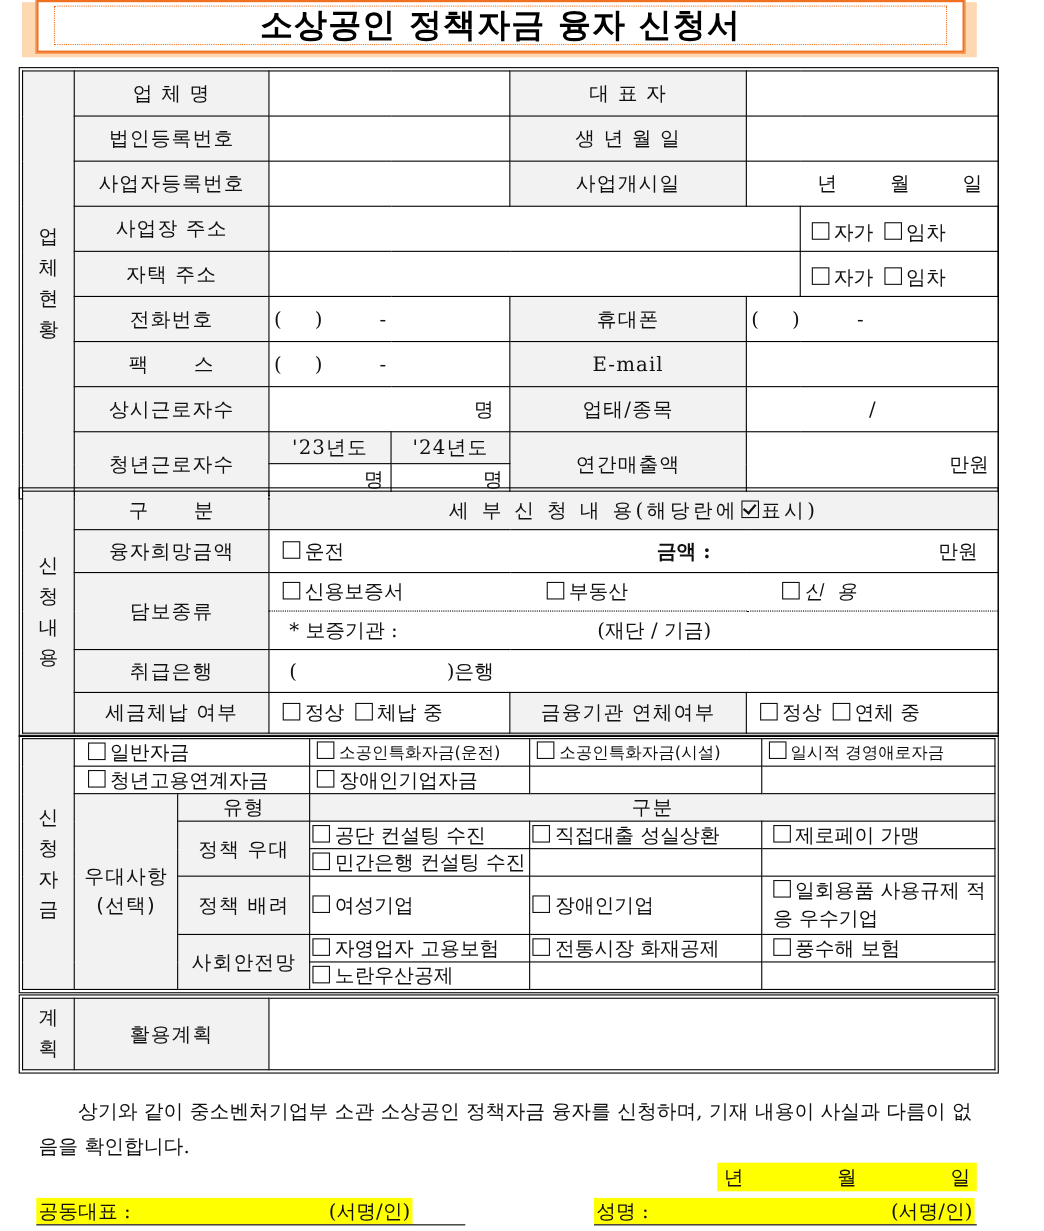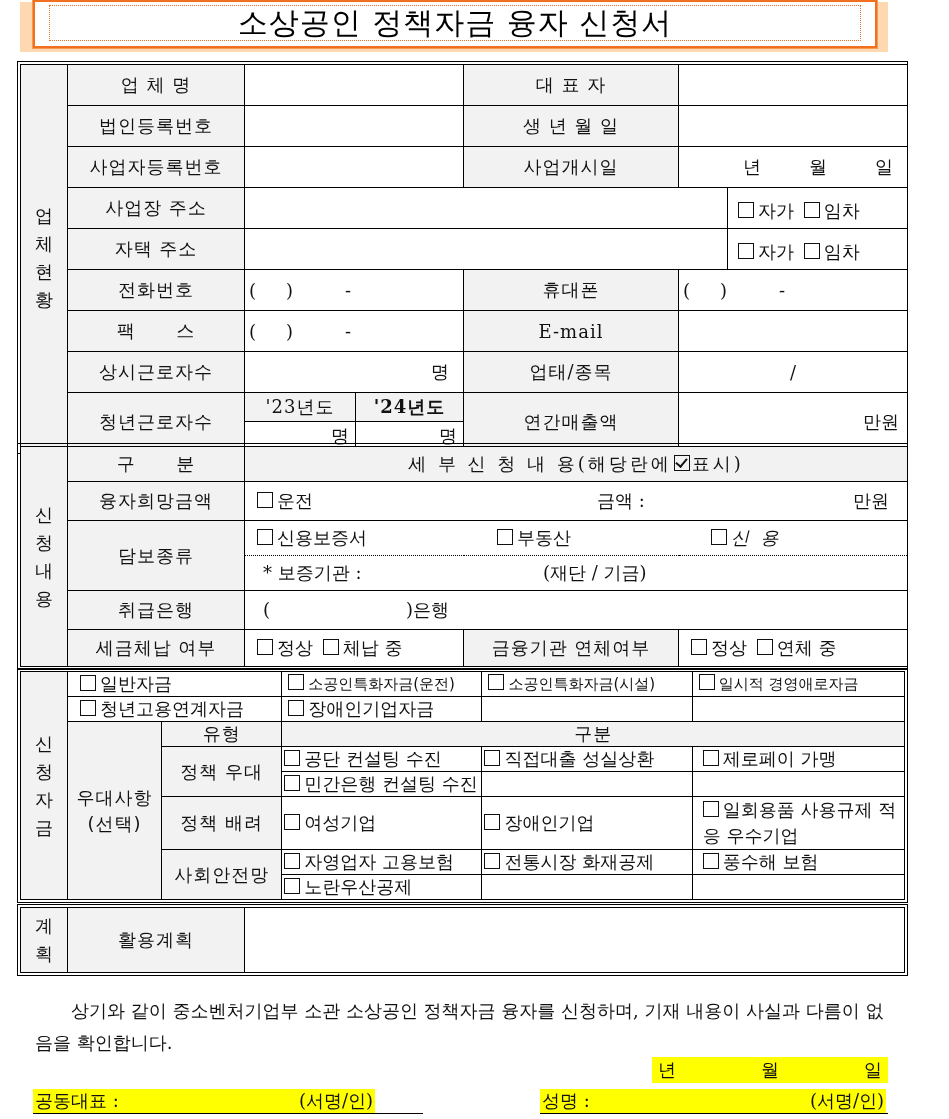--- a/index.html
+++ b/index.html
@@ -2,21 +2,21 @@
 <html><head>
 <meta charset="utf-8">
 <style>
   html, body { margin:0; padding:0; background:#ffffff; }
   body { width:949px; height:1119px; position:relative; font-family:"DejaVu Serif","Liberation Serif",serif; color:#111; overflow:hidden; }
 
   
   .title-shadow { position:absolute; left:20px; top:2px; width:868px; height:50px; background:#fdd8b0; }
   .title-box { position:absolute; left:33px; top:0px; width:840px; height:44px; background:#fff; border:2px solid #f07020; box-shadow:0 0 0 1px #f89a50; }
   .title-inner { position:absolute; left:14px; top:3px; right:14px; bottom:5px; border:1px dotted #f07020; display:flex; align-items:center; justify-content:center; }
-  .title-text { font-family:"DejaVu Sans","Liberation Sans",sans-serif; font-weight:normal; font-size:30px; letter-spacing:1px; color:#000; }
+  .title-text { font-family:"DejaVu Sans","Liberation Sans",sans-serif; font-weight:bold; font-size:30px; letter-spacing:1px; color:#000; }
 
   
   .frame { position:absolute; left:17px; width:891px; border:1px solid #000; padding:2px; box-sizing:border-box; }
   table.f { border-collapse:collapse; width:100%; table-layout:fixed; }
   table.f td { border:1px solid #000; padding:0 4px; font-size:18px; height:40px; white-space:nowrap; overflow:hidden; }
   table.f td.h { background:#f2f2f2; text-align:center; letter-spacing:1px; }
   table.f td.side { background:#f2f2f2; text-align:center; vertical-align:middle; font-size:18px; line-height:28px; white-space:normal; width:44px; padding:0; }
   .spaced { letter-spacing:8px; }
   .right { text-align:right; }
   .center { text-align:center; }
@@ -113,21 +113,21 @@
   </tr>
   <tr>
     <td class="h">상시근로자수</td>
     <td colspan="2" class="right" style="padding-right:14px;"><span>명</span></td>
     <td class="h">업태/종목</td>
     <td colspan="2" class="center"><span>/</span></td>
   </tr>
   <tr>
     <td class="h" rowspan="2">청년근로자수</td>
     <td class="h" style="height:28px;">'23년도</td>
-    <td class="h" style="height:28px;font-weight:bold;">'24년도</td>
+    <td class="h" style="height:28px;">'24년도</td>
     <td class="h" rowspan="2">연간매출액</td>
     <td colspan="2" rowspan="2" class="right" style="padding-right:8px;"><span>만원</span></td>
   </tr>
   <tr>
     <td class="right" style="height:28px;padding-right:6px;"><span>명</span></td>
     <td class="right" style="height:28px;padding-right:6px;"><span>명</span></td>
   </tr>
 </tbody>
     </table>
 </div>
@@ -156,21 +156,21 @@
     <td class="h" style="height:34px;white-space:pre;">구      분</td>
     <td colspan="3" class="h" style="height:34px;letter-spacing:3px;">
       <span>세 부 신 청 내 용(해당란에</span><span class="cbx"></span><span>표시)</span>
     </td>
   </tr>
   <tr>
     <td class="h" style="height:38px;">융자희망금액</td>
     <td colspan="3" style="height:38px;padding-left:12px;">
       <div style="display:flex;">
         <span style="width:340px;"><span class="cb"></span><span>운전</span></span>
-        <span style="width:200px;">금액 :</span>
+        <span style="width:200px;font-weight:bold;">금액 :</span>
         <span style="flex:1;text-align:right;padding-right:14px;">만원</span>
       </div>
     </td>
   </tr>
   <tr>
     <td class="h" rowspan="2">담보종류</td>
     <td colspan="3" class="dotted-bottom" style="height:34px;padding-left:12px;">
       <div style="display:flex;">
         <span style="width:240px;"><span class="cb"></span><span>신용보증서</span></span>
         <span style="width:214px;"><span class="cb"></span><span>부동산</span></span>

